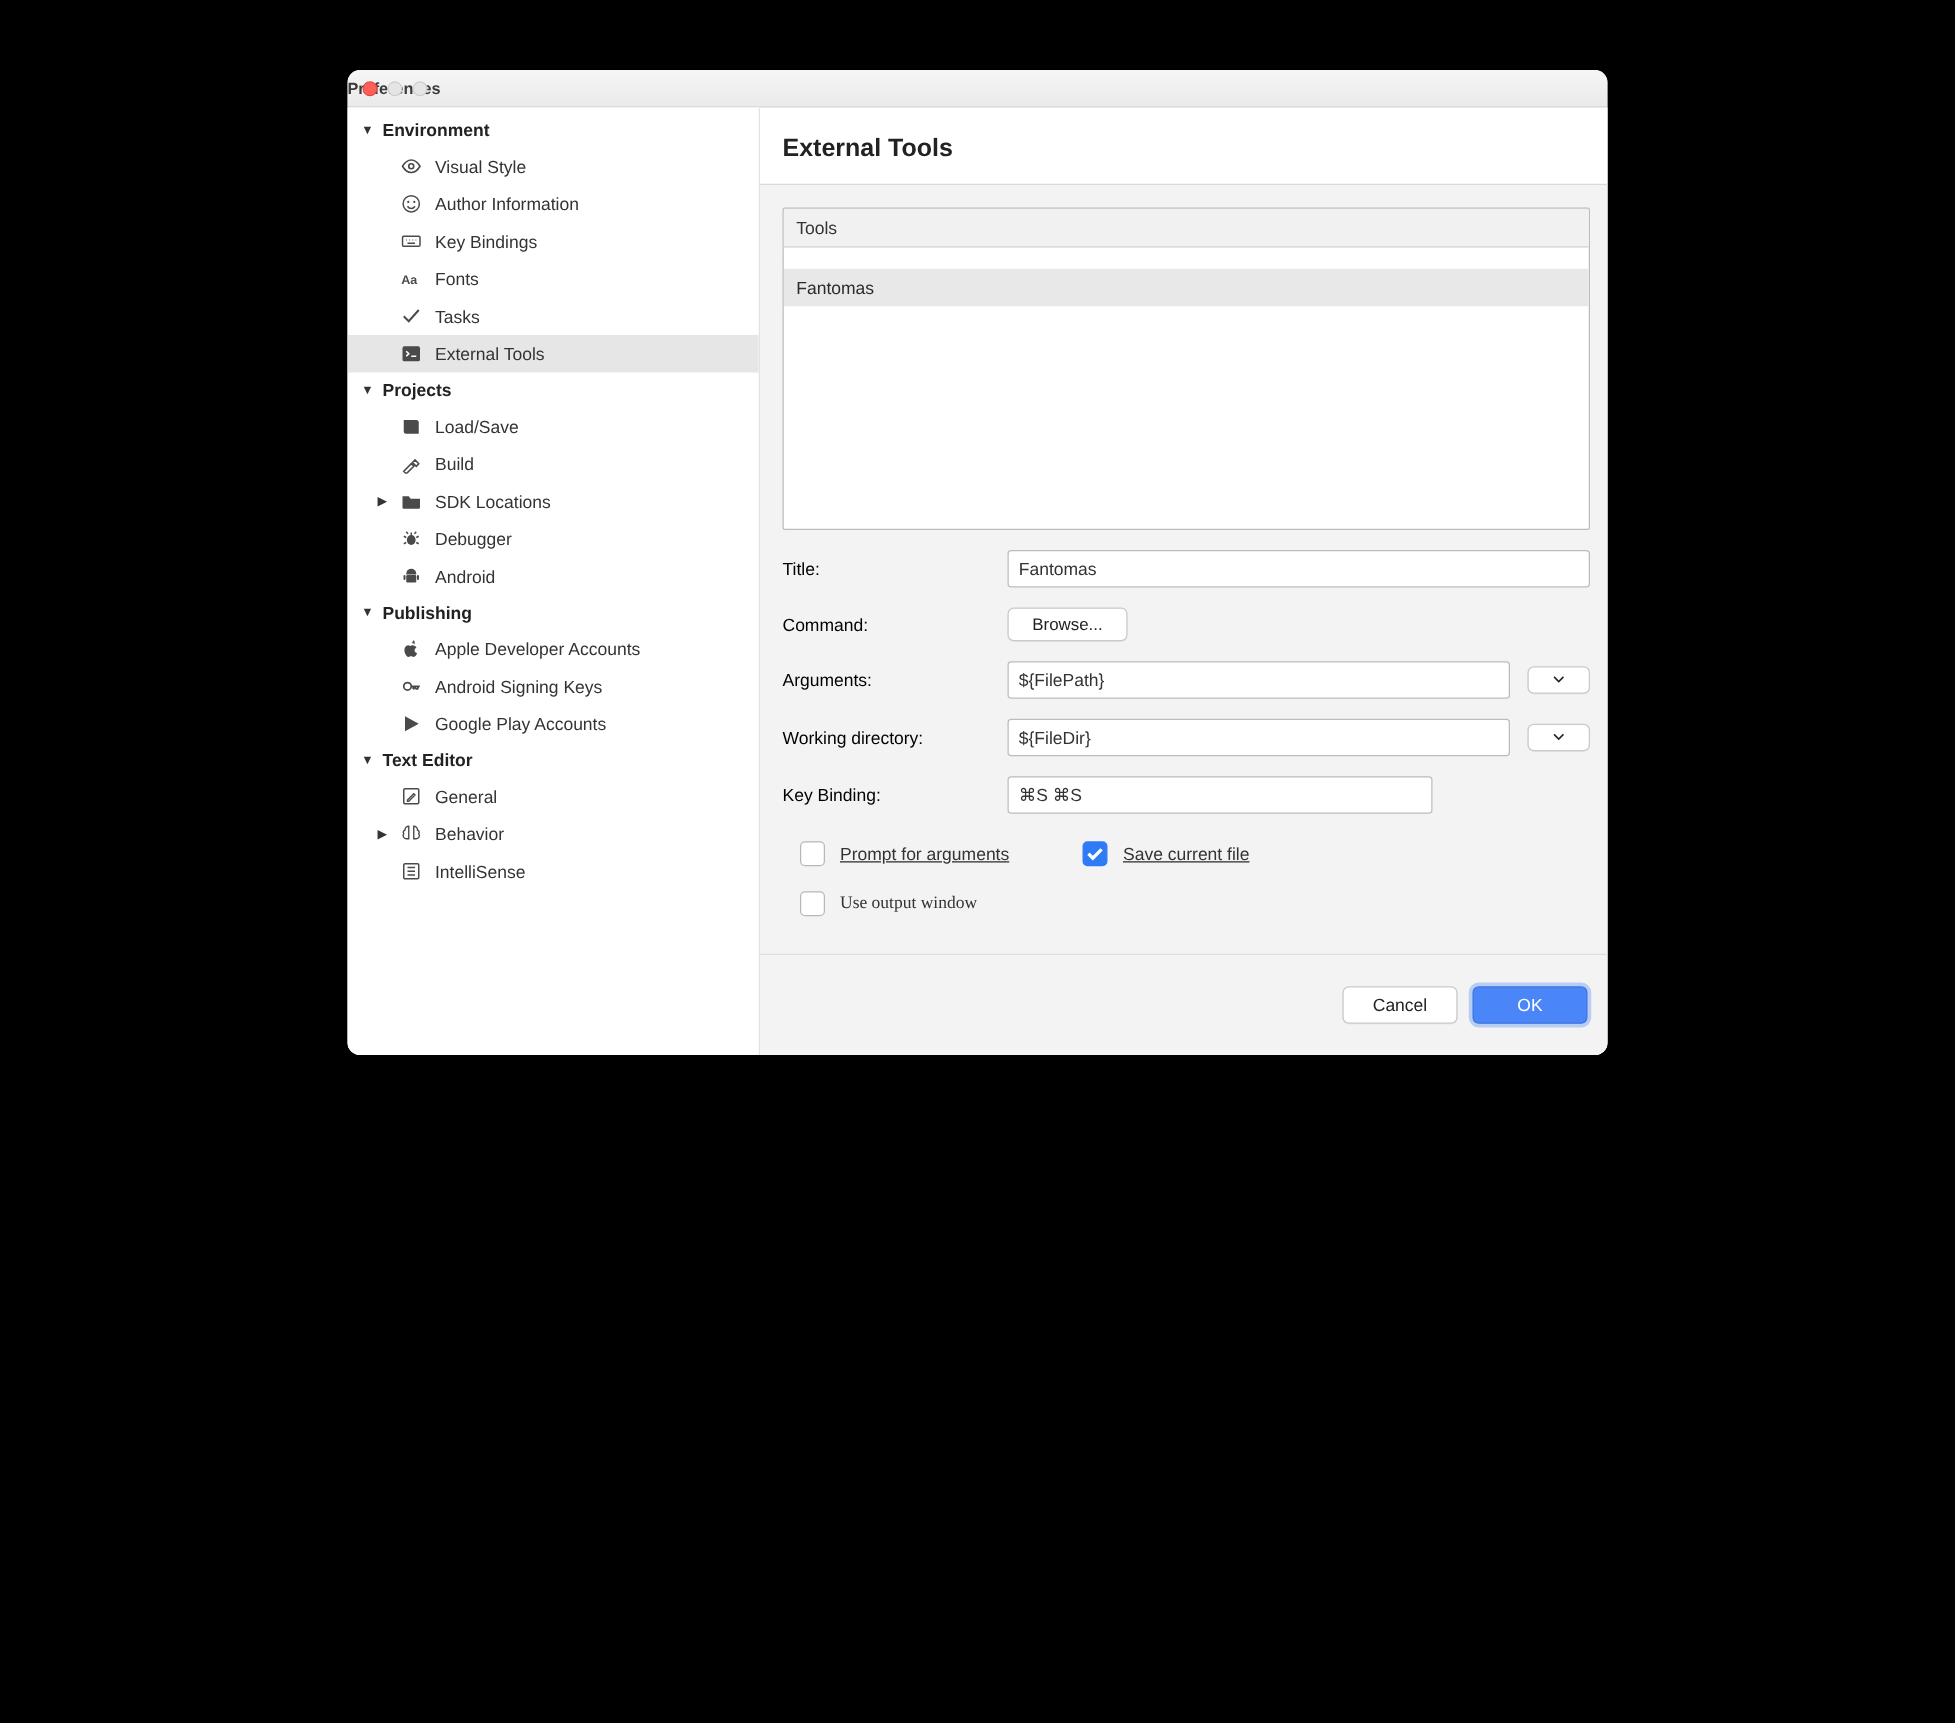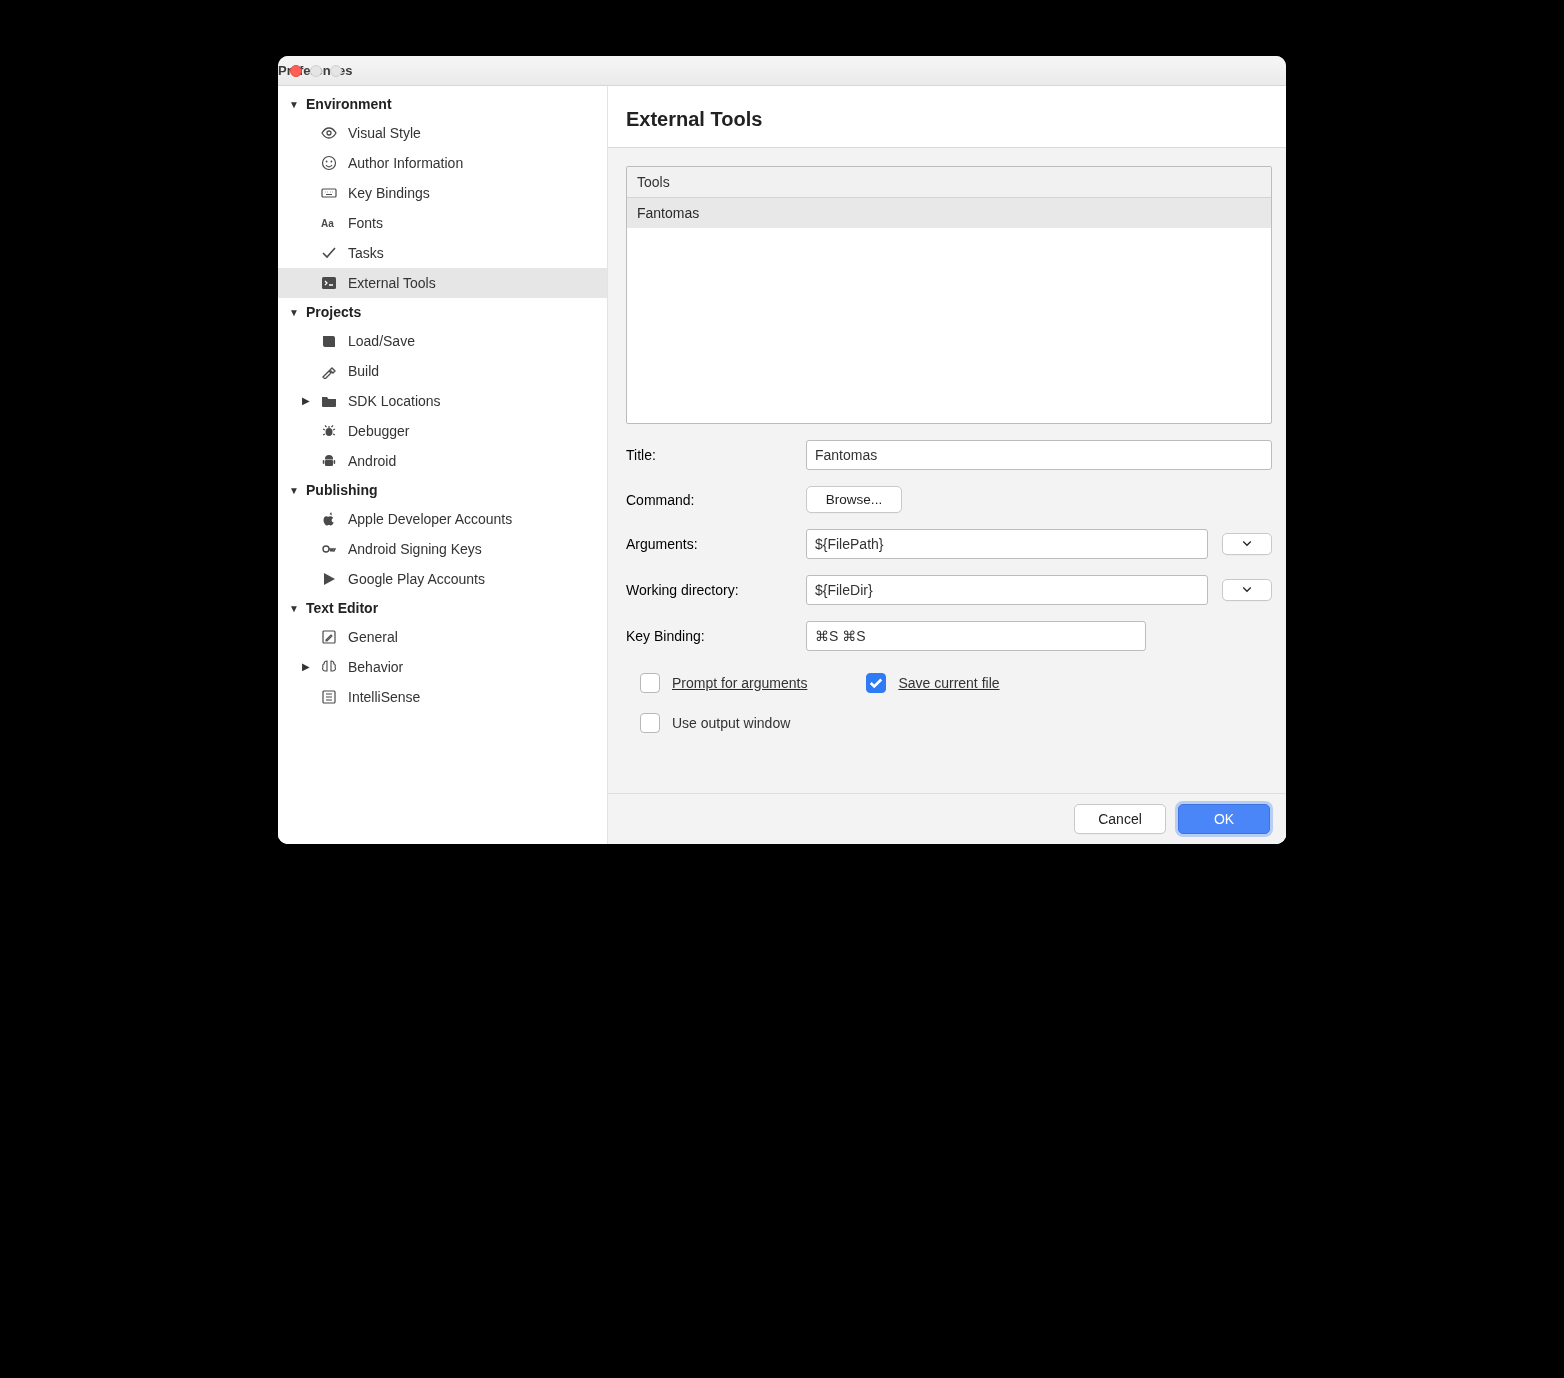--- a/index.html
+++ b/index.html
@@ -75,21 +75,21 @@
   .content{ flex:1; display:flex; flex-direction:column; background:#f3f3f3;}
   .content-header{
     background:#fff; padding:22px 18px 16px 18px;
     font-size:20px; font-weight:700; color:#222;
     border-bottom:1px solid #d9d9d9;
   }
   .content-body{ flex:1; padding:18px 14px 10px 18px; overflow:auto; background:#f3f3f3;}
   .tools-row{ display:flex; gap:14px; align-items:flex-start;}
   .tools-list{
     flex:1; border:1px solid #bcbcbc; background:#fff; height:258px; border-radius:2px;
-    display:flex; flex-direction:column; overflow:hidden;
+    display:flex; flex-direction:column; overflow:hidden;gap:17px;
   }
   .tools-list .hdr{
     background:#f1f1f1; border-bottom:1px solid #d4d4d4;
     padding:7px 10px; font-size:14px; color:#333;
   }
   .tools-list .row{
     padding:7px 10px; font-size:14px; background:#e8e8e8;
   }
   .tool-btns{ width:104px; display:flex; flex-direction:column; gap:10px;}
   .btn{
@@ -112,25 +112,25 @@
   .keybind-input{ width:340px !important; flex:none !important;}
 
   .checks{ display:flex; gap:59px; margin-left:14px; margin-top:22px; margin-bottom:10px;text-decoration:underline;}
   .chk{ display:flex; align-items:center; gap:12px; font-size:14px; color:#333;}
   .cbox{
     width:20px; height:20px; border:1px solid #b8b8b8; border-radius:4px; background:#fff;
     display:flex; align-items:center; justify-content:center;
   }
   .cbox.checked{ background:#2f7bf6; border-color:#2f7bf6;}
   .cbox.checked svg{ width:14px; height:14px; stroke:#fff; stroke-width:3; fill:none;}
-  .chk2row{ margin-left:14px; margin-top:20px;}
+  .chk2row{ margin-left:14px; margin-top:20px;font-family:Liberation Serif, serif;}
 
   .footer{
     border-top:1px solid #dedede; background:#f3f3f3;
-    display:flex; justify-content:flex-end; gap:12px; padding:10px 16px;
+    display:flex; justify-content:flex-end; gap:12px; padding:25px 16px;
   }
   .footer .btn{ width:92px; padding:6px 0; font-size:14px;}
   .footer .btn.primary{
     background:#4a86f7; border:1px solid #3d73e0; color:#fff; font-weight:500;
     box-shadow: 0 0 0 3px rgba(74,134,247,0.35);
   }
 </style>
 </head>
 <body>
 

